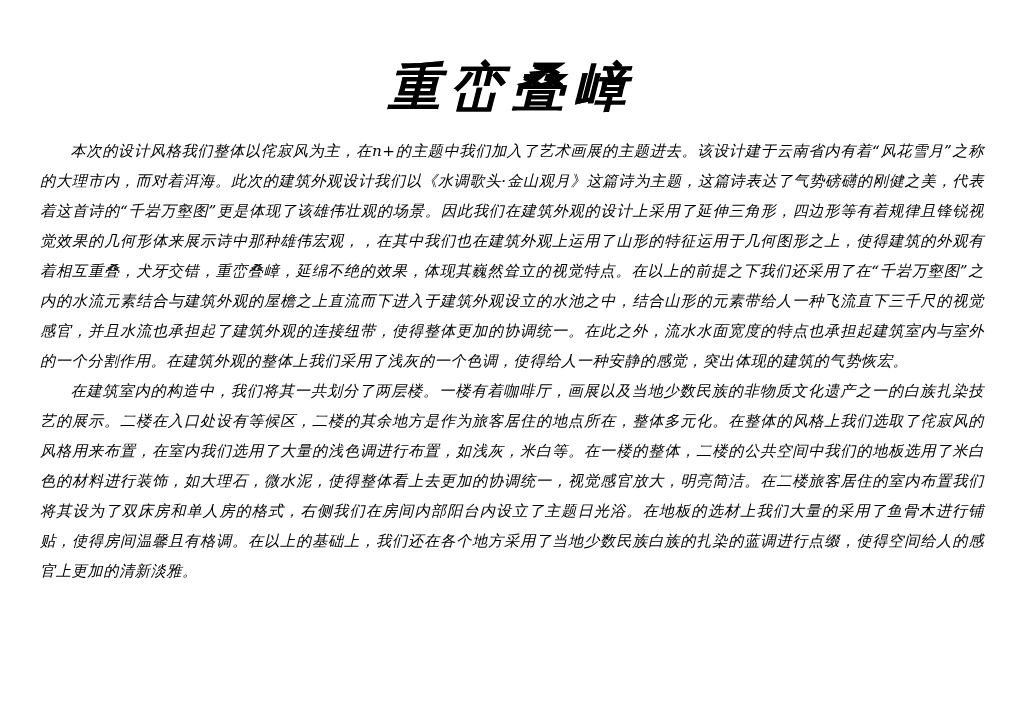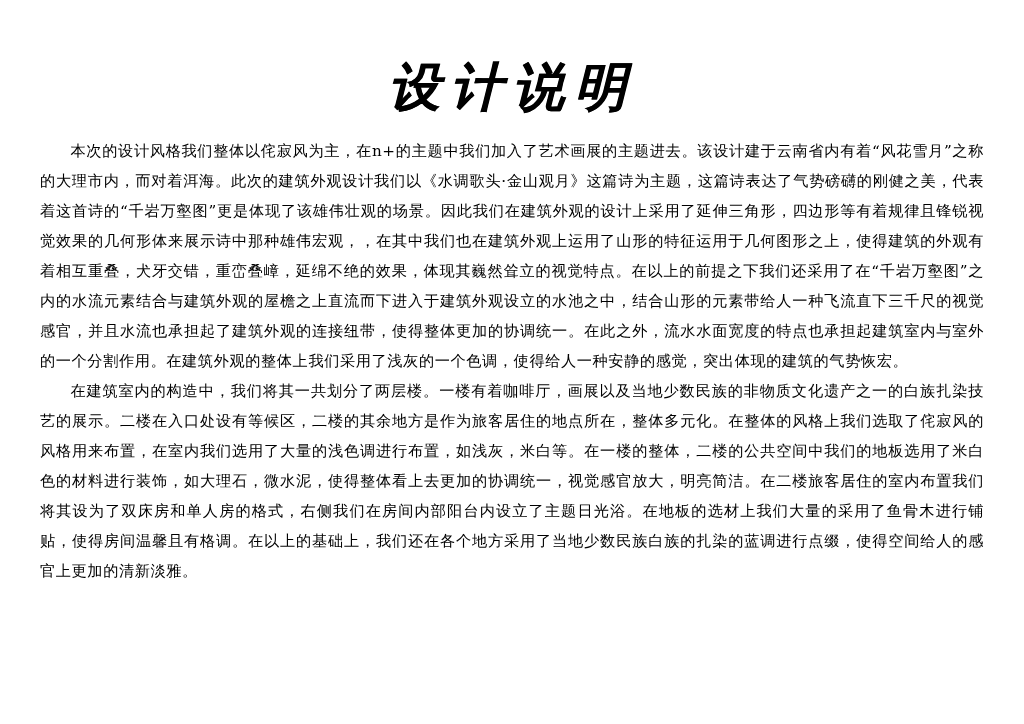--- a/index.html
+++ b/index.html
@@ -34,31 +34,32 @@
   }
   .body-text {
     font-family: "DejaVu Serif", serif;
     font-size: 15.2px;
     line-height: 30px;
     text-align: justify;
     text-justify: inter-ideograph;
     letter-spacing: 0.6px;
     margin: 0;
     padding: 0 6px;
+    font-style: italic;
   }
   .body-text p {
     margin: 0;
     text-indent: 2em;
   }
 </style>
 </head>
 <body>
 
 <div class="page">
 
-  <h1 class="doc-title">设计说明</h1>
+  <h1 class="doc-title">重峦叠嶂</h1>
 
   <div class="body-text">
     <p>本次的设计风格我们整体以侘寂风为主，在n+的主题中我们加入了艺术画展的主题进去。该设计建于云南省内有着“风花雪月”之称的大理市内，而对着洱海。此次的建筑外观设计我们以《水调歌头·金山观月》这篇诗为主题，这篇诗表达了气势磅礴的刚健之美，代表着这首诗的“千岩万壑图”更是体现了该雄伟壮观的场景。因此我们在建筑外观的设计上采用了延伸三角形，四边形等有着规律且锋锐视觉效果的几何形体来展示诗中那种雄伟宏观，，在其中我们也在建筑外观上运用了山形的特征运用于几何图形之上，使得建筑的外观有着相互重叠，犬牙交错，重峦叠嶂，延绵不绝的效果，体现其巍然耸立的视觉特点。在以上的前提之下我们还采用了在“千岩万壑图”之内的水流元素结合与建筑外观的屋檐之上直流而下进入于建筑外观设立的水池之中，结合山形的元素带给人一种飞流直下三千尺的视觉感官，并且水流也承担起了建筑外观的连接纽带，使得整体更加的协调统一。在此之外，流水水面宽度的特点也承担起建筑室内与室外的一个分割作用。在建筑外观的整体上我们采用了浅灰的一个色调，使得给人一种安静的感觉，突出体现的建筑的气势恢宏。</p>
     <p>在建筑室内的构造中，我们将其一共划分了两层楼。一楼有着咖啡厅，画展以及当地少数民族的非物质文化遗产之一的白族扎染技艺的展示。二楼在入口处设有等候区，二楼的其余地方是作为旅客居住的地点所在，整体多元化。在整体的风格上我们选取了侘寂风的风格用来布置，在室内我们选用了大量的浅色调进行布置，如浅灰，米白等。在一楼的整体，二楼的公共空间中我们的地板选用了米白色的材料进行装饰，如大理石，微水泥，使得整体看上去更加的协调统一，视觉感官放大，明亮简洁。在二楼旅客居住的室内布置我们将其设为了双床房和单人房的格式，右侧我们在房间内部阳台内设立了主题日光浴。在地板的选材上我们大量的采用了鱼骨木进行铺贴，使得房间温馨且有格调。在以上的基础上，我们还在各个地方采用了当地少数民族白族的扎染的蓝调进行点缀，使得空间给人的感官上更加的清新淡雅。</p>
   </div>
 
 </div>
 
 </body></html>

